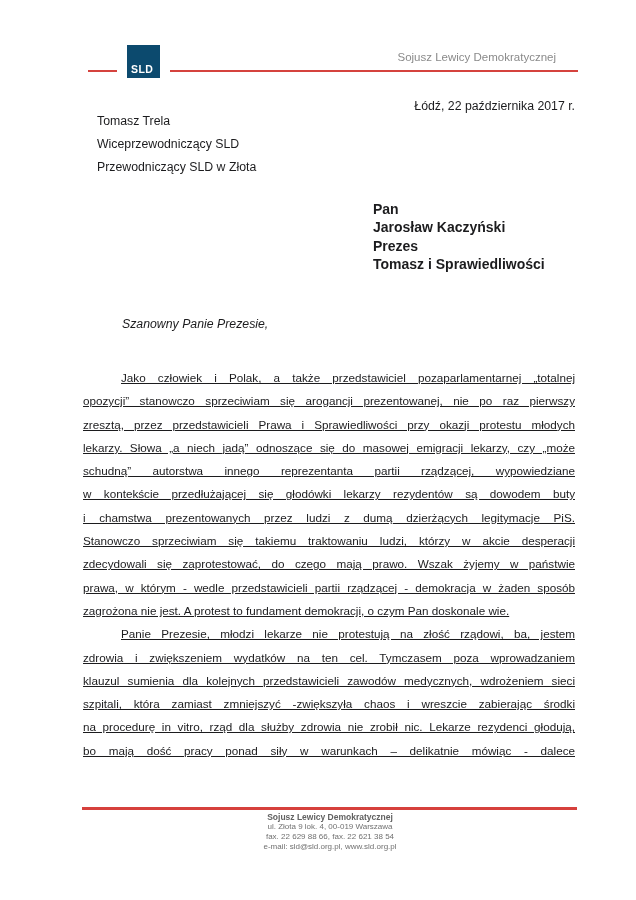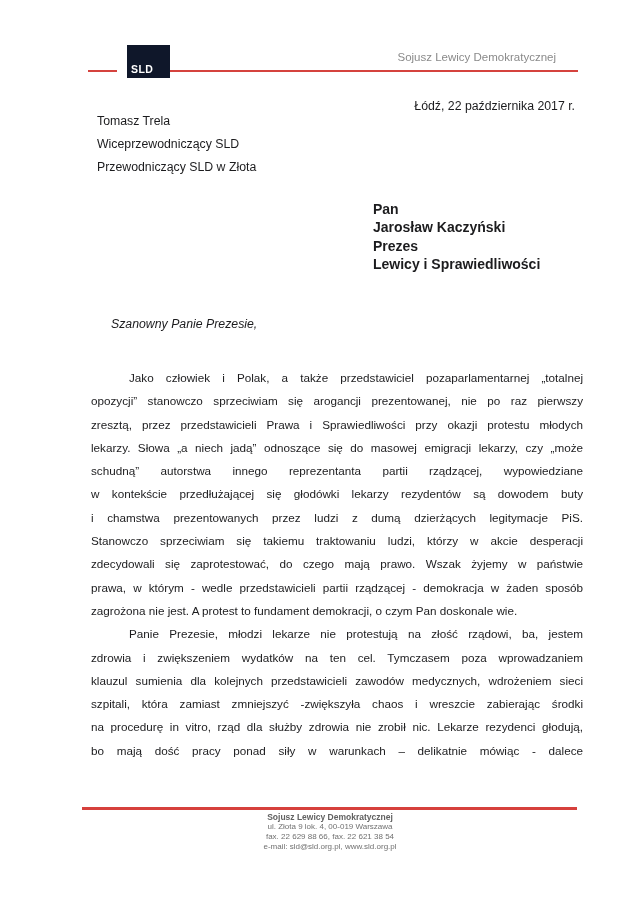--- a/index.html
+++ b/index.html
@@ -6,32 +6,32 @@
   html,body { background:#ffffff; }
   .page {
     position:relative; width:636px; height:900px; margin:0 auto;
     background:#ffffff; overflow:hidden;
     font-family:"Liberation Sans", sans-serif; color:#1c1c1e;
   }
   
   .dash-left  { position:absolute; left:88px;  top:70px; width:29px;  height:2px; background:#d5433e; }
   .hdr-line   { position:absolute; left:170px; top:70px; width:408px; height:2px; background:#d5433e; }
   .logo {
-    position:absolute; left:127px; top:45px; width:43px; height:33px;
-    background:#0f172a; color:#ffffff; font-weight:700; font-size:10.5px;
+    position:absolute; left:127px; top:45px; width:33px; height:33px;
+    background:#0c4a6e; color:#ffffff; font-weight:700; font-size:10.5px;
     letter-spacing:.4px; display:flex; align-items:flex-end; padding:0 0 3px 4px;
   }
   .org { position:absolute; right:80px; top:51px; font-size:11.5px; color:#8a8a8a; }
   .date { position:absolute; right:61px; top:87px; font-size:12.3px;margin-top:12px; }
   
   .sender    { position:absolute; left:97px;  top:110px; font-size:12.3px; line-height:23px; }
   .recipient { position:absolute; left:373px; top:200px; font-size:14px; font-weight:700; line-height:18.4px; }
-  .salutation{ position:absolute; left:111px; top:317px; font-size:12.3px; font-style:italic; }
+  .salutation{ position:absolute; left:122px; top:317px; font-size:12.3px; font-style:italic; }
   
-  .letter-body { position:absolute; left:91px; top:366px; width:492px; font-size:11.7px; }
+  .letter-body { position:absolute; left:83px; top:366px; width:492px; font-size:11.7px;text-decoration:underline; }
   .letter-body .line {
     height:23.3px; line-height:23.3px; overflow:hidden;
     text-align:justify; text-align-last:justify;
   }
   .letter-body .line.indent { padding-left:38px; }
   .letter-body .line.end    { text-align-last:left; }
   
   .footer-line { position:absolute; left:82px; top:807px; width:495px; height:2.5px; background:#d6403c; }
   .footer {
     position:absolute; left:83px; top:812px; width:494px;
@@ -56,21 +56,21 @@
   <div class="sender">
     <div>Tomasz Trela</div>
     <div>Wiceprzewodniczący SLD</div>
     <div>Przewodniczący SLD w Złota</div>
   </div>
 
   <div class="recipient">
     <div>Pan</div>
     <div>Jarosław Kaczyński</div>
     <div>Prezes</div>
-    <div>Lewicy i Sprawiedliwości</div>
+    <div>Tomasz i Sprawiedliwości</div>
   </div>
 
   <div class="salutation">Szanowny Panie Prezesie,</div>
 
   <div class="letter-body">
       <div class="line indent">Jako człowiek i Polak, a także przedstawiciel pozaparlamentarnej „totalnej</div>
       <div class="line">opozycji” stanowczo sprzeciwiam się arogancji prezentowanej, nie po raz pierwszy</div>
       <div class="line">zresztą, przez przedstawicieli Prawa i Sprawiedliwości przy okazji protestu młodych</div>
       <div class="line">lekarzy. Słowa „a niech jadą” odnoszące się do masowej emigracji lekarzy, czy „może</div>
       <div class="line">schudną” autorstwa innego reprezentanta partii rządzącej, wypowiedziane</div>

